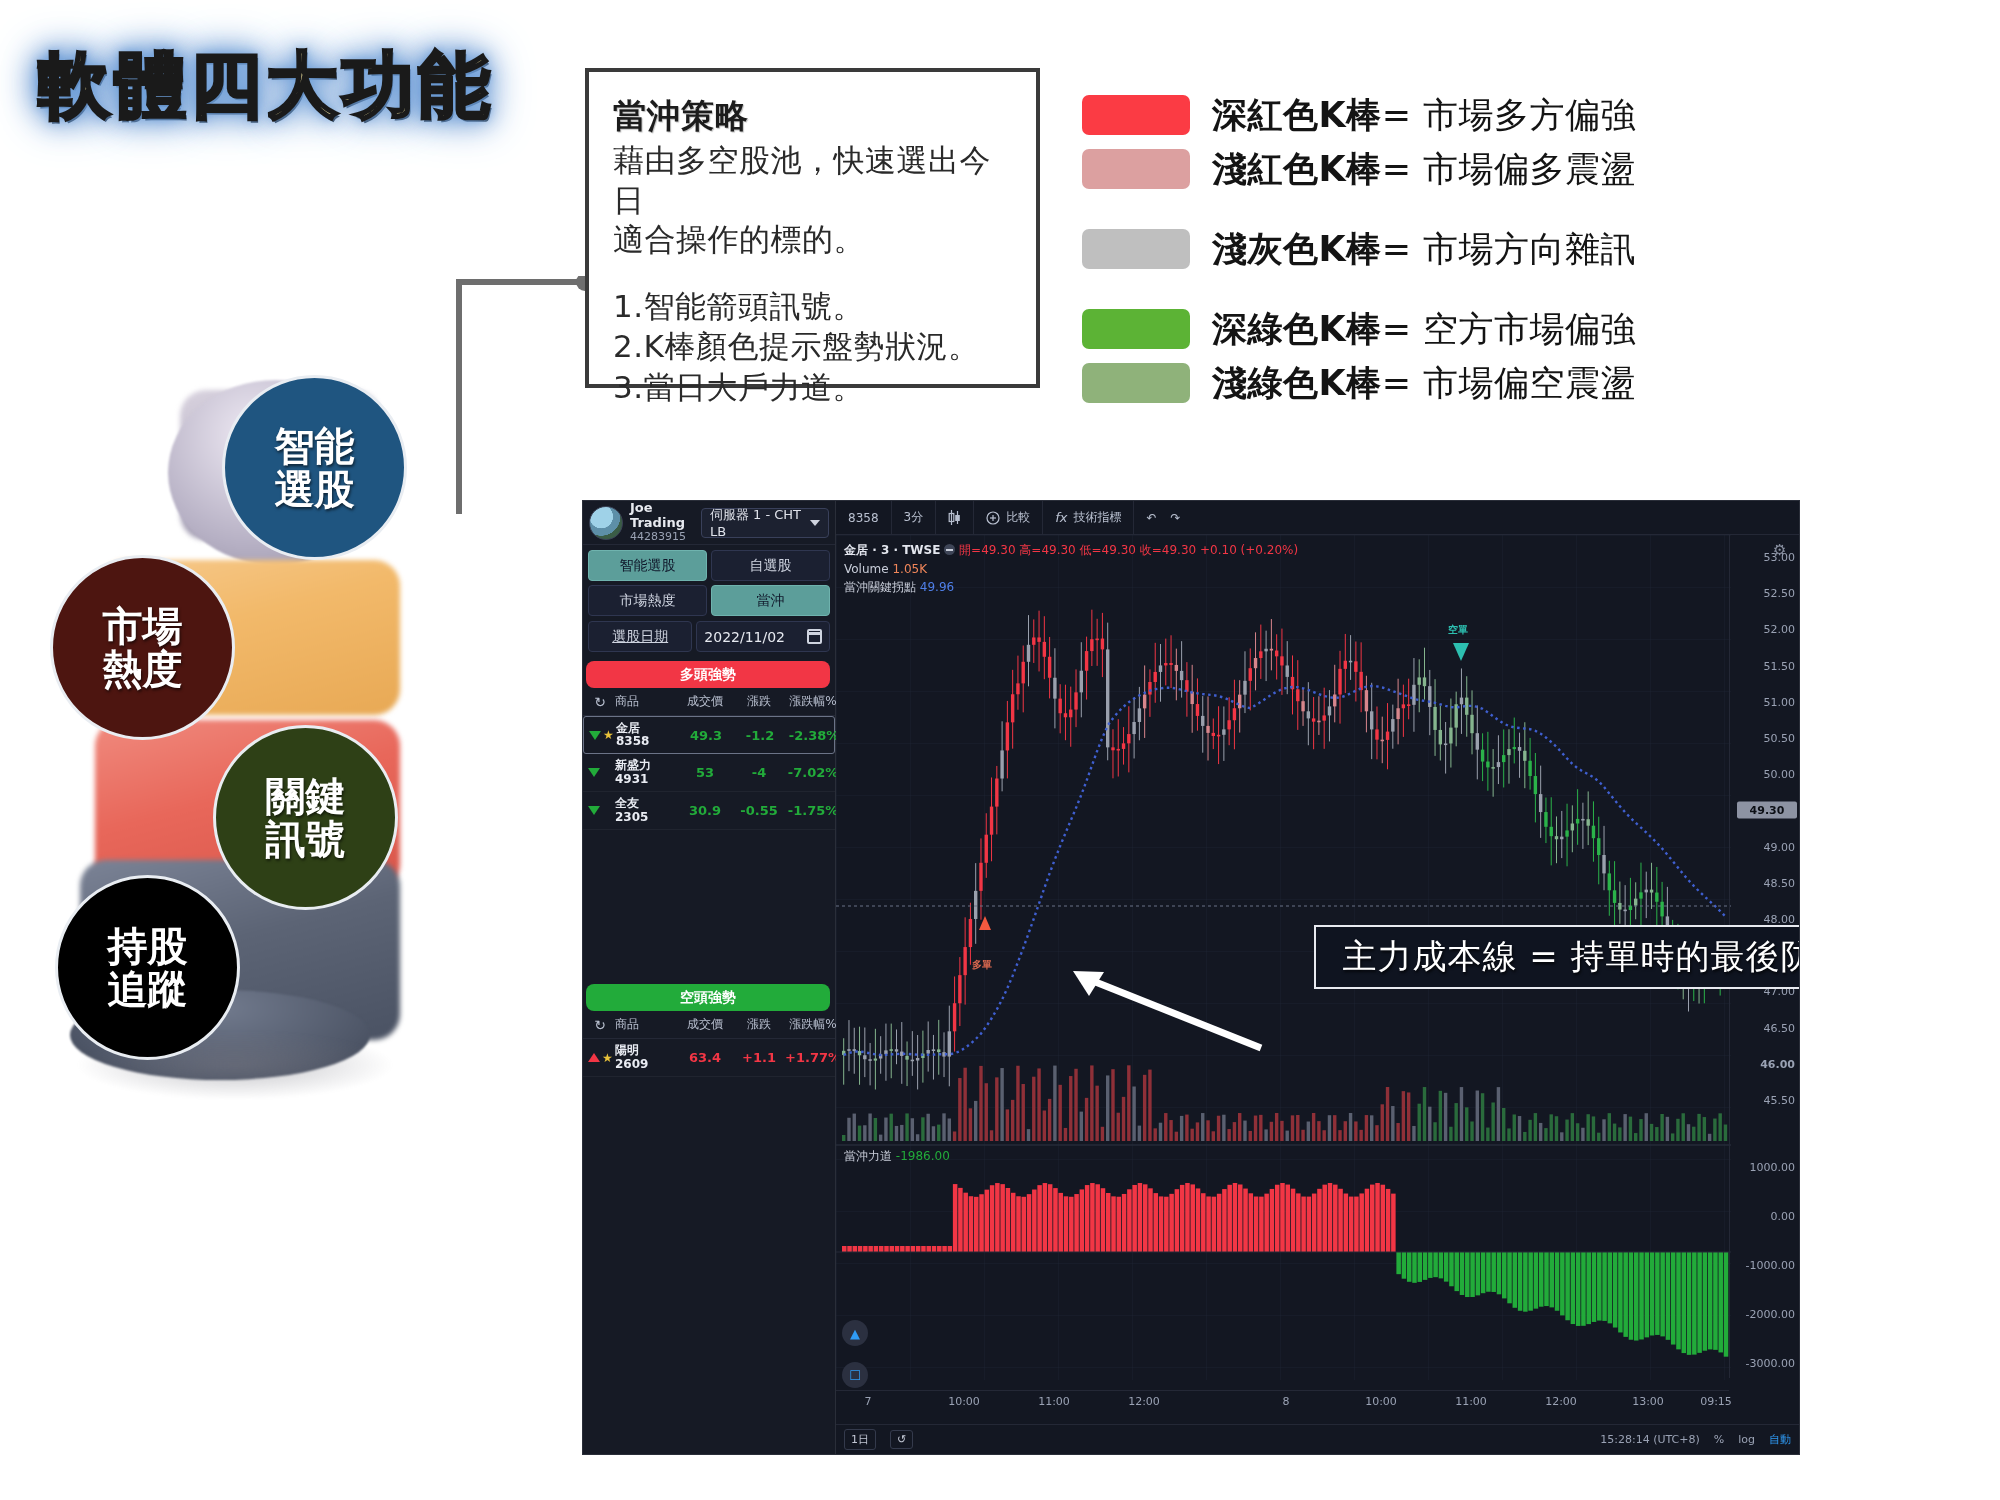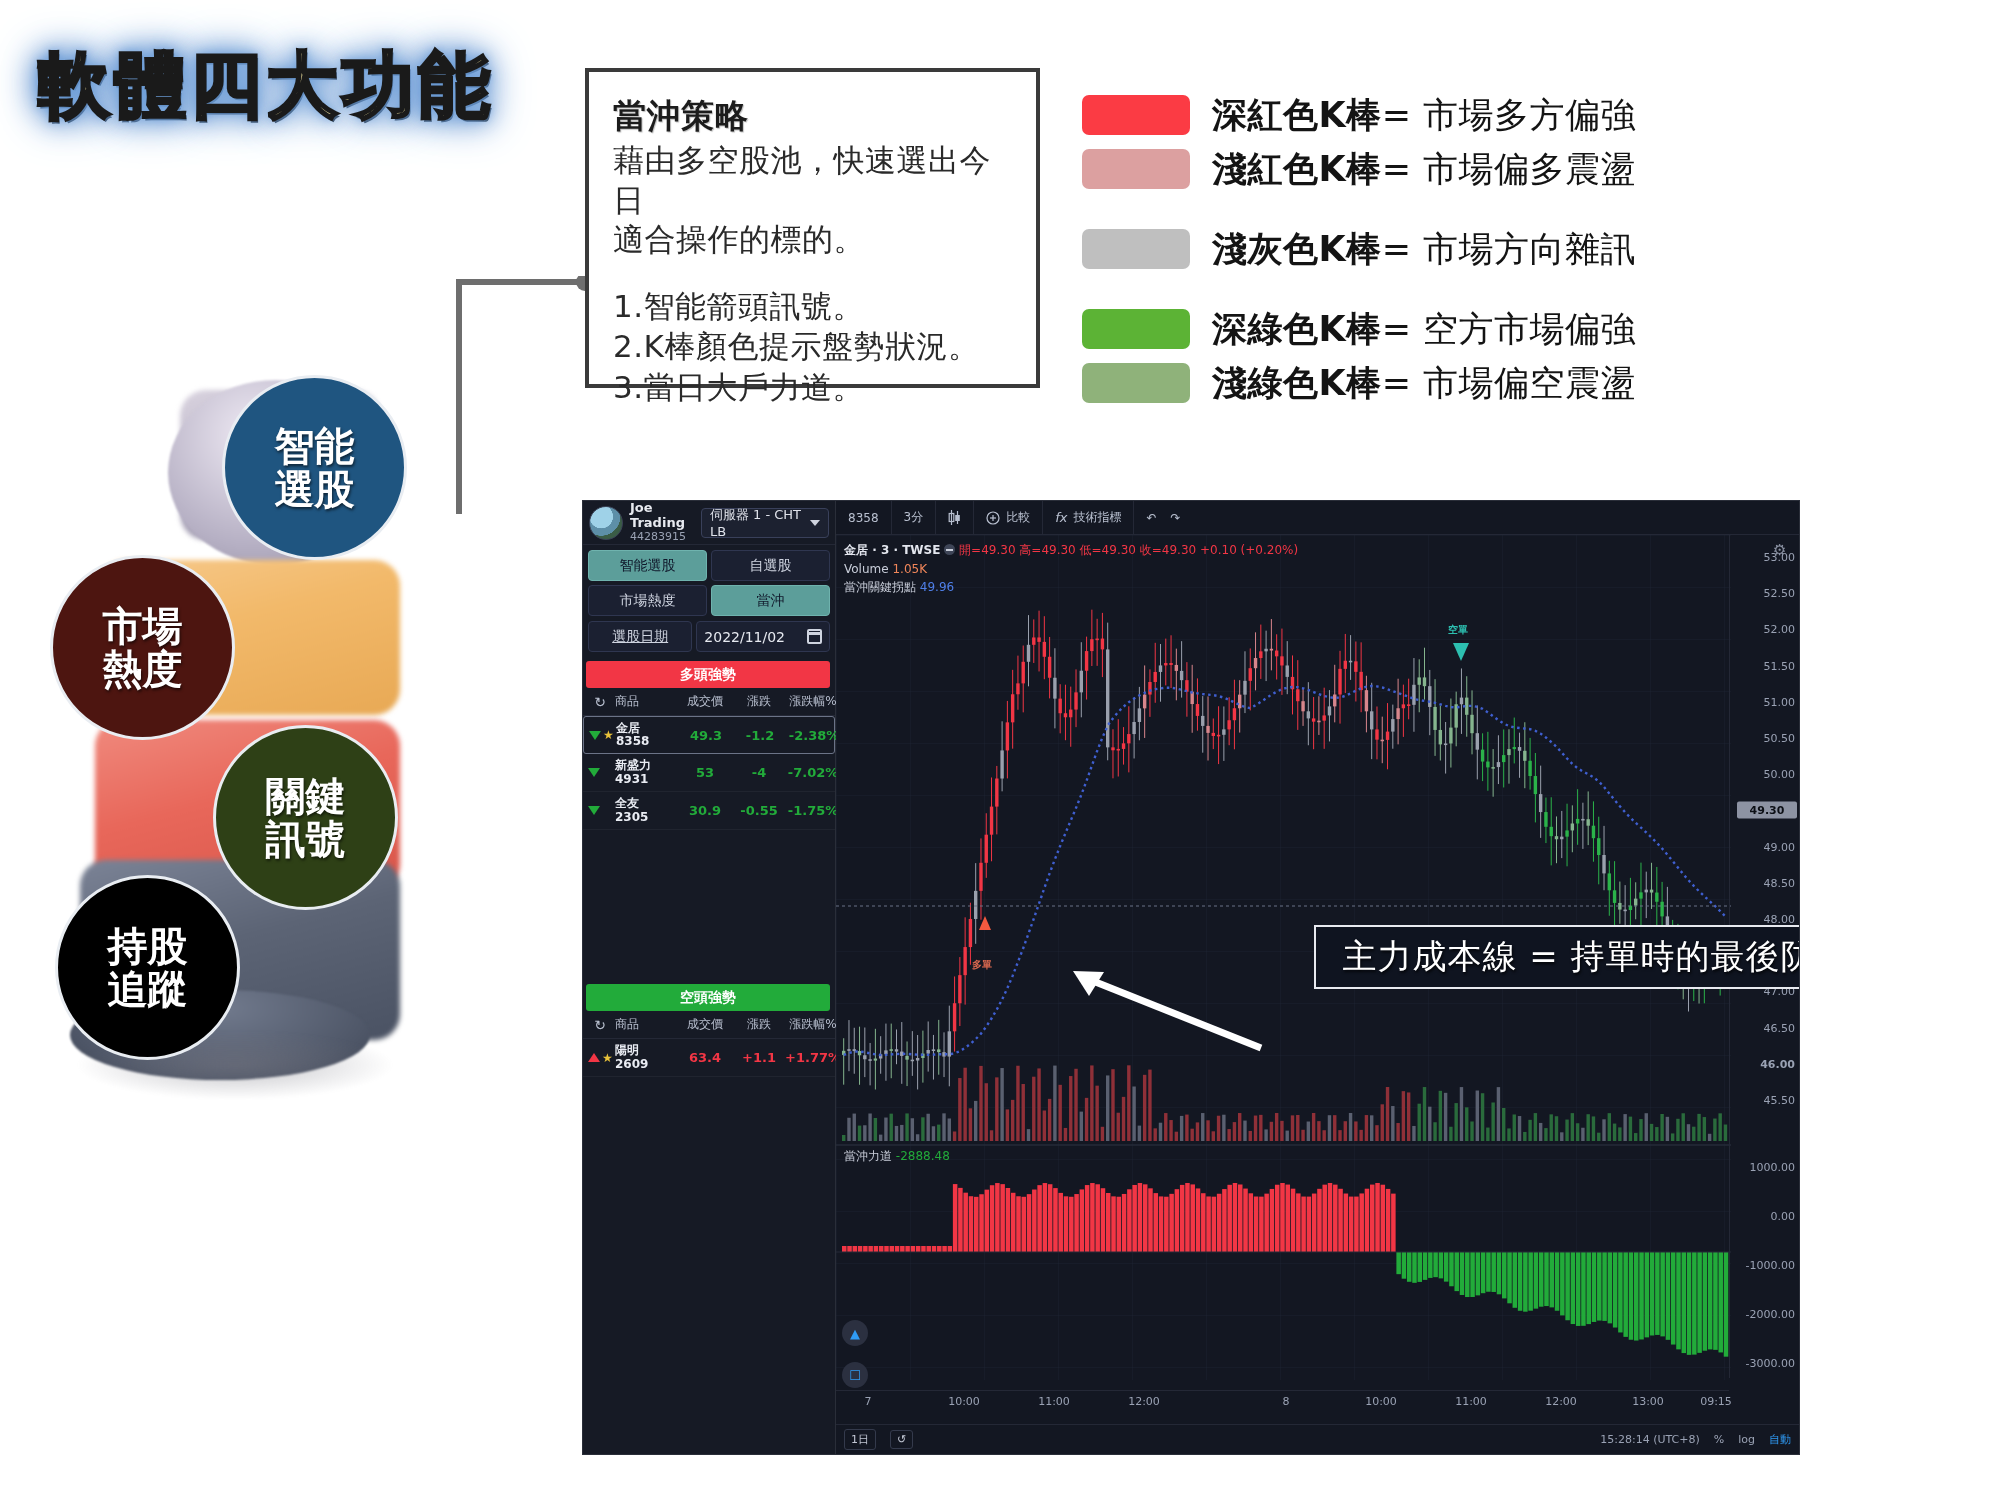--- a/index.html
+++ b/index.html
@@ -92,21 +92,21 @@
   .tab-btn { height: 31px; border-radius: 4px; display: flex; align-items: center; justify-content: center;
     font-size: 14px; color: #cfd4e0; background: #1b2031; border: 1px solid #2f3650; }
   .tab-btn.active { background: #5c9e9a; color: #0f172a; border-color: #6fb3ae; font-weight: 400; }
   #date-row { display: flex; gap: 4px; padding: 5px; }
   #date-label { flex: 1; height: 31px; border: 1px solid #2f3650; border-radius: 4px; background: #1b2031;
      display:flex;align-items:center;justify-content:center;font-size:14px;color:#cfd4e0;text-decoration:underline;}
   #date-value { flex: 1.15; height: 31px; border: 1px solid #2f3650; border-radius: 4px; background:#1b2031;
      display:flex;align-items:center;justify-content:space-between;padding:0 7px;font-size:14px;color:#e6e9f0;}
   .cal-ico { width: 15px; height: 15px; border: 2px solid #cfd4e0; border-radius: 2px; position: relative; }
   .cal-ico::before { content:""; position:absolute; left:-2px; right:-2px; top:1px; height:3px; background:#cfd4e0; }
-  .band-head { height: 27px; display:flex;align-items:center;justify-content:center; font-size:14px; font-weight:700; margin: 4px 5px 0 3px; border-radius:3px;}
+  .band-head { height: 27px; display:flex;align-items:center;justify-content:center; font-size:14px; font-weight:700; margin: 4px 5px 0 3px; border-radius:8px;}
   .band-long { background:#f23645; color:#fff; }
   .band-short { background:#22ab3a; color:#fff; }
   .tbl-head { display:grid; grid-template-columns: 30px 62px 56px 52px 56px; align-items:center;
      height:28px; padding: 0 2px; font-size:12px; color:#b9c0d0; border-bottom:1px solid #242836; }
   .tbl-head div { text-align:center; }
   .tbl-head .th-prod { text-align:left; }
   .refresh-ico { font-size: 14px; color:#b9c0d0; text-align:center; }
   .row { display:grid; grid-template-columns: 30px 62px 56px 52px 56px; align-items:center;
      height:38px; padding: 0 2px; font-size:13px; border-bottom:1px solid #20242f; }
   .row.sel { border:1px solid #6b7387; border-radius:3px; }
@@ -1094,21 +1094,21 @@
           <path d="M 247 442 L 425 513" stroke="#ffffff" stroke-width="7" fill="none"></path>
           <polygon points="237,436 268,437 253,461" fill="#ffffff"></polygon>
         </g>
       </svg>
 
       <div class="marker-lbl" style="left:136px; top:457px; color:#d9684f;">多單</div>
       <div class="marker-lbl" style="left:612px; top:122px; color:#2dbfb0;">空單</div>
 
       <div class="leg-line" style="position:absolute;left:8px;top:646px;">
         <span>當沖力道</span>
-        <span class="greenv">-2888.48</span>
+        <span class="greenv">-1986.00</span>
       </div>
 
       <div id="callout">主力成本線 = 持單時的最後防守點</div>
 
       <div id="price-axis">
           <div class="tick" style="top: 22px;">53.00</div>
           <div class="tick" style="top: 58.2px; text-align: right;">52.50</div>
           <div class="tick" style="top: 94.4px;">52.00</div>
           <div class="tick" style="top: 130.6px;">51.50</div>
           <div class="tick" style="top: 166.8px;">51.00</div>

